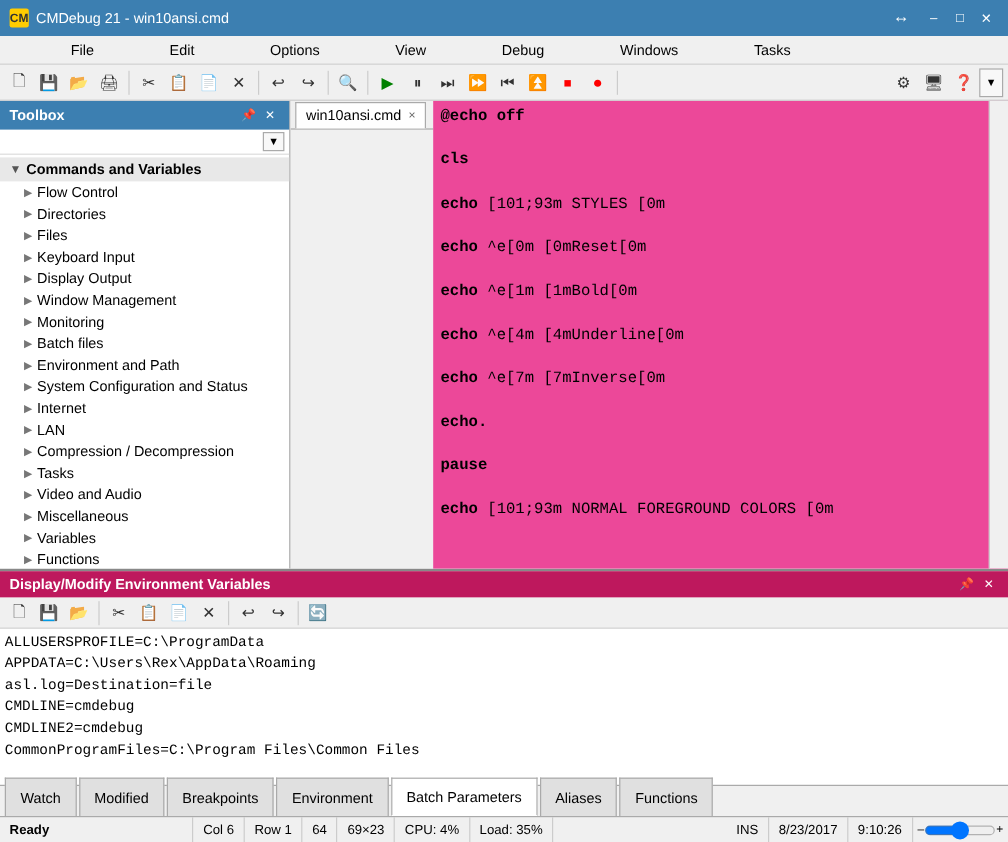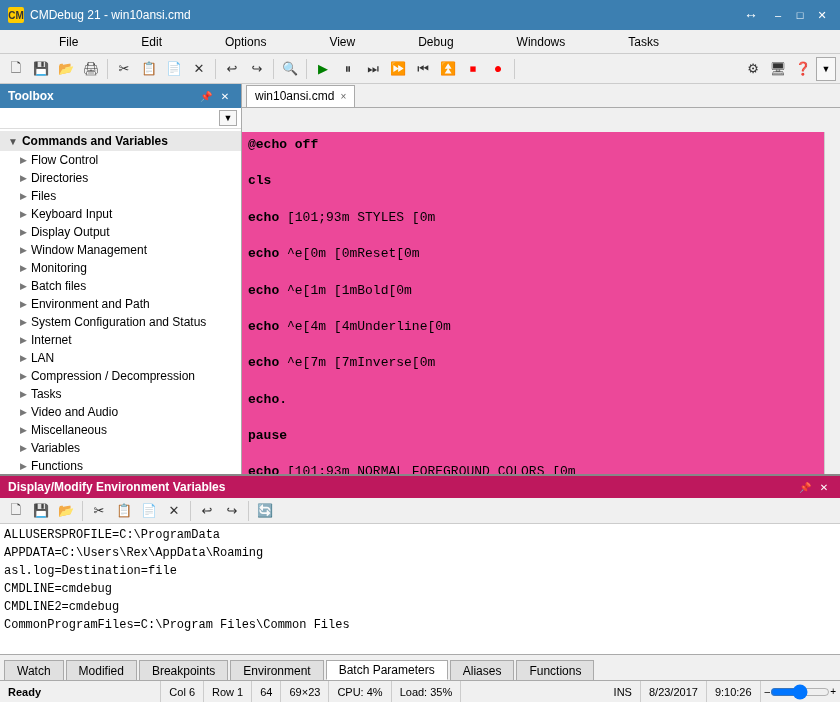--- a/index.html
+++ b/index.html
@@ -208,23 +208,22 @@
     .toolbox-item-arrow {
       font-size: 9px;
       margin-right: 4px;
       color: #777;
     }
 
     
     .editor-pane {
       flex: 1;
       display: flex;
-      flex-direction: column;
+      flex-direction: row;
       overflow: hidden;
-      gap: 24px;
     }
     .editor-tabs {
       display: flex;
       align-items: center;
       background: #f0f0f0;
       border-bottom: 1px solid #aaa;
       height: 24px;
       padding: 0 4px;
     }
     .editor-tab {
@@ -327,21 +326,21 @@
       flex-shrink: 0;
     }
     .bottom-tab {
       padding: 3px 12px;
       background: #e0e0e0;
       border: 1px solid #aaa;
       border-bottom: none;
       margin-right: 2px;
       cursor: pointer;
       font-size: 12px;
-      height: 20px;
+      height: 32px;
       display: flex;
       align-items: center;
     }
     .bottom-tab.active {
       background: white;
       border-bottom: 1px solid white;
     }
 
     
     .status-bar {

